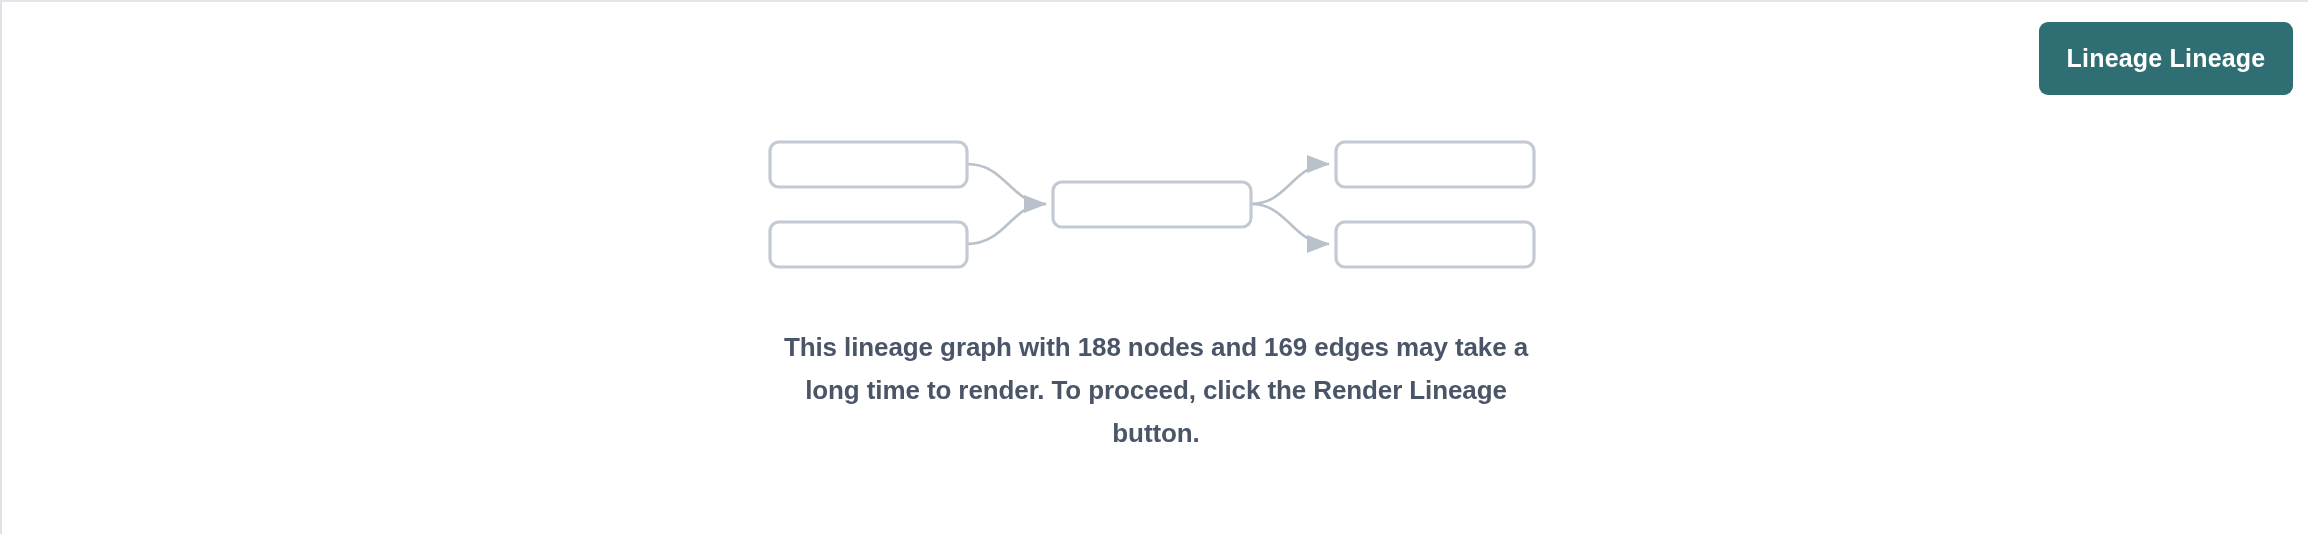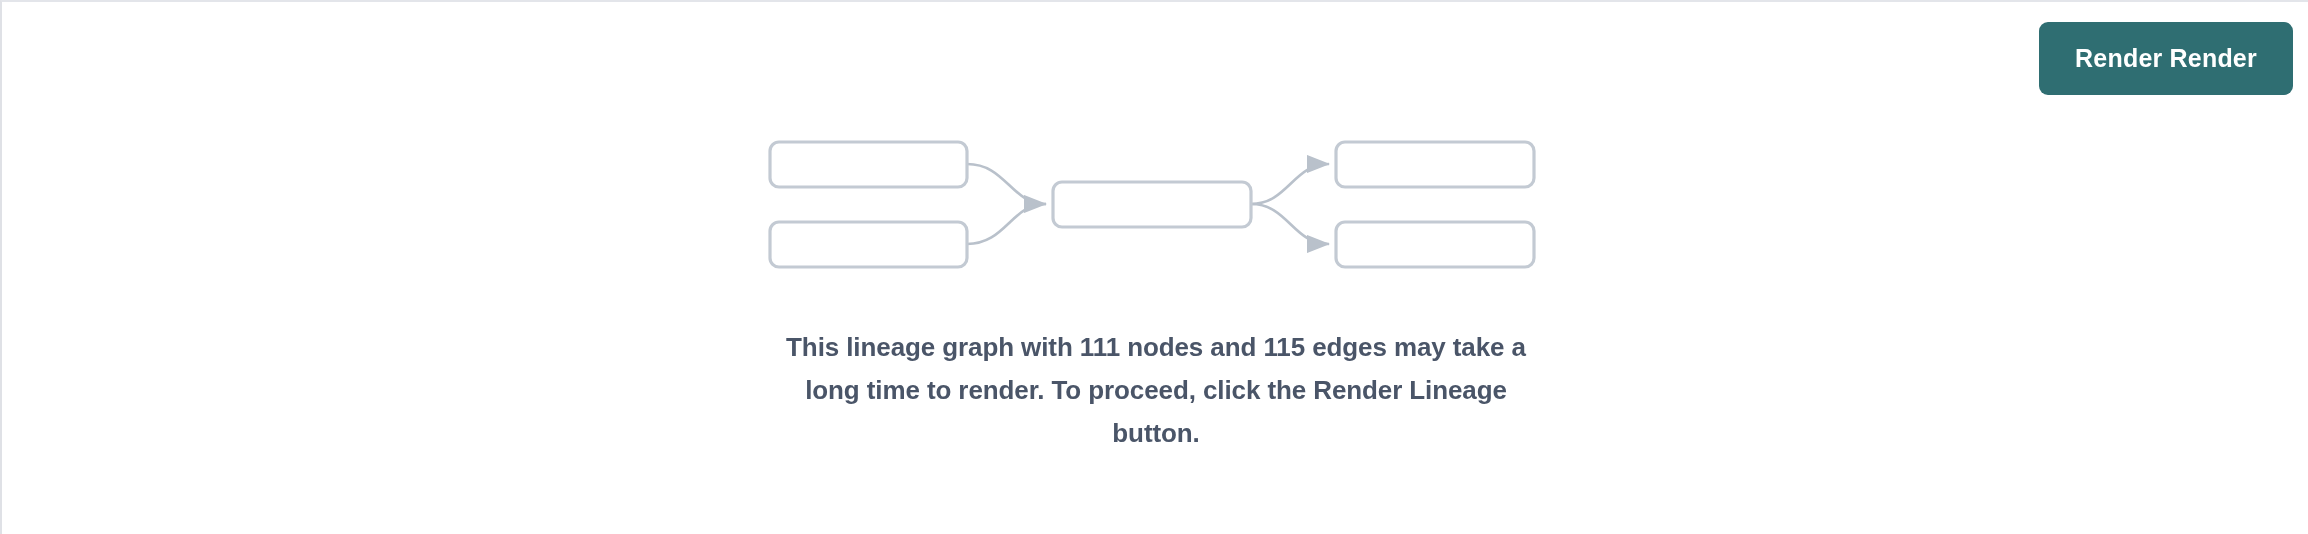--- a/index.html
+++ b/index.html
@@ -75,21 +75,21 @@
     font-weight: bold;
     line-height: 43px;
     letter-spacing: -0.1px;
   }
 </style>
 </head>
 <body>
 
 <div class="panel">
 
-  <button class="render-btn">Render Render</button>
+  <button class="render-btn">Lineage Lineage</button>
 
   <div class="empty-state">
 
     <svg class="graph-illustration" viewBox="0 0 800 150" aria-hidden="true">
       <defs>
         <marker id="arrowhead" markerWidth="9" markerHeight="7" refX="8.5" refY="3.5" orient="auto">
           <polygon points="0 0, 9 3.5, 0 7" fill="#b9c1cb"></polygon>
         </marker>
       </defs>
 
@@ -99,16 +99,16 @@
       <path d="M 495 74 C 532 74, 537 34, 573 34" fill="none" stroke="#b9c1cb" stroke-width="2.6" marker-end="url(#arrowhead)"></path>
       <path d="M 495 74 C 532 74, 537 114, 573 114" fill="none" stroke="#b9c1cb" stroke-width="2.6" marker-end="url(#arrowhead)"></path>
 
       <rect x="14" y="12" width="197" height="45" rx="9" ry="9" fill="#ffffff" stroke="#c3cad3" stroke-width="3.2"></rect>
       <rect x="14" y="92" width="197" height="45" rx="9" ry="9" fill="#ffffff" stroke="#c3cad3" stroke-width="3.2"></rect>
       <rect x="297" y="52" width="198" height="45" rx="9" ry="9" fill="#ffffff" stroke="#c3cad3" stroke-width="3.2"></rect>
       <rect x="580" y="12" width="198" height="45" rx="9" ry="9" fill="#ffffff" stroke="#c3cad3" stroke-width="3.2"></rect>
       <rect x="580" y="92" width="198" height="45" rx="9" ry="9" fill="#ffffff" stroke="#c3cad3" stroke-width="3.2"></rect>
     </svg>
 
-    <div class="empty-message">This lineage graph with 111 nodes and 115 edges may take a long time to render. To proceed, click the Render Lineage button.</div>
+    <div class="empty-message">This lineage graph with 188 nodes and 169 edges may take a long time to render. To proceed, click the Render Lineage button.</div>
 
   </div>
 </div>
 
 </body></html>

